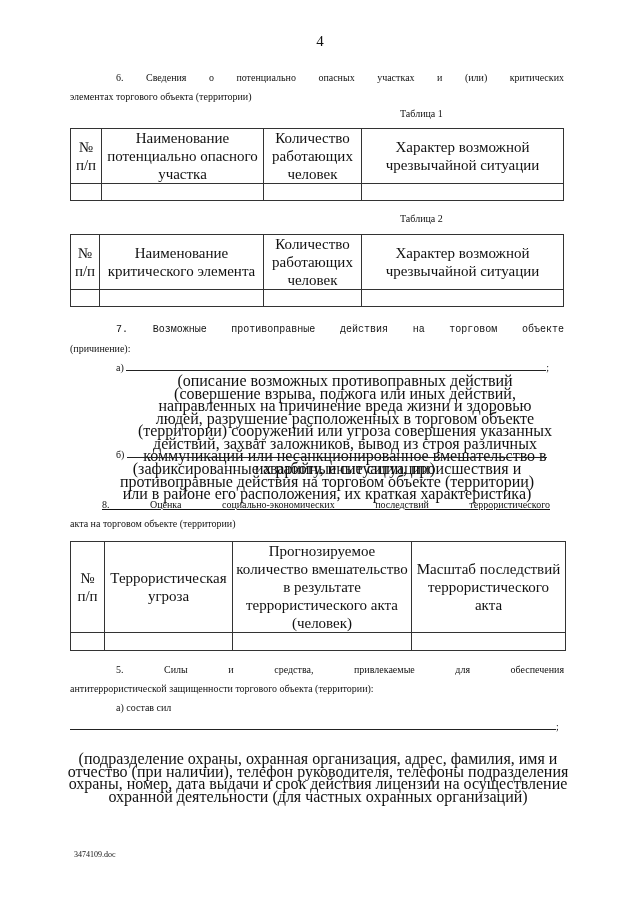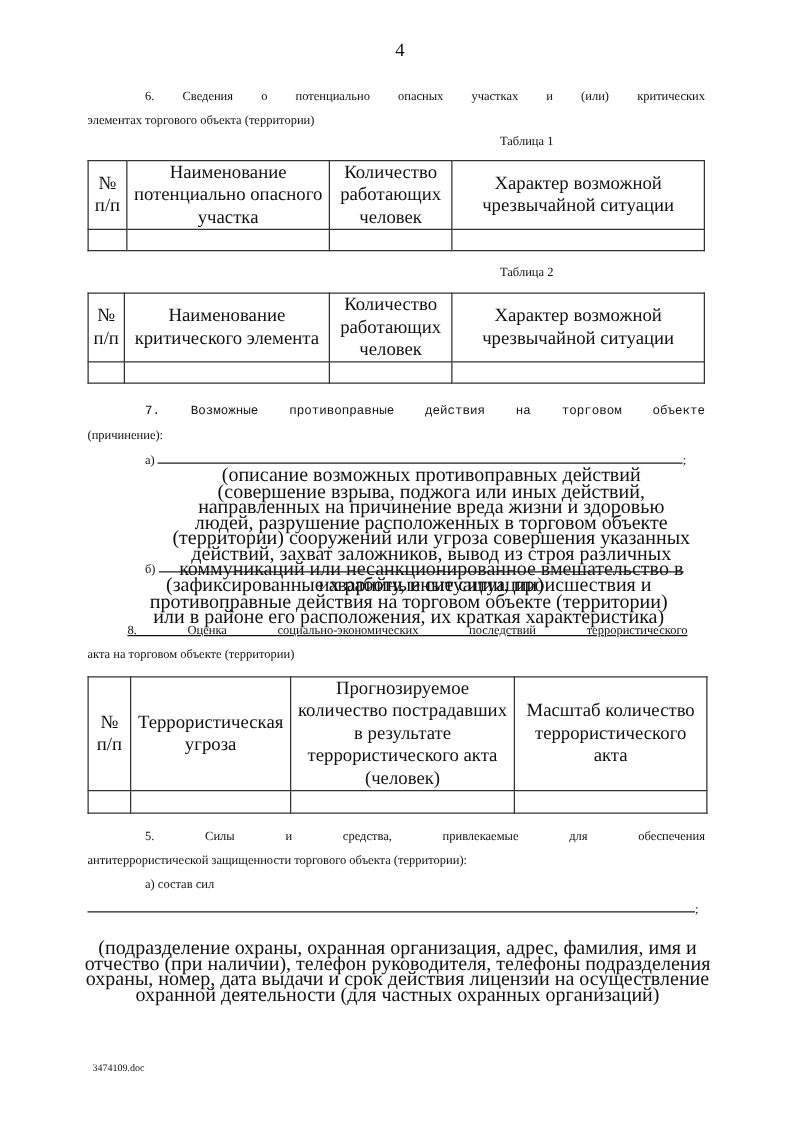--- a/index.html
+++ b/index.html
@@ -97,22 +97,22 @@
   <colgroup>
       <col style="width:34px">
       <col style="width:128px">
       <col style="width:179px">
       <col style="width:154px">
     </colgroup>
   <tbody>
       <tr style="height:88px">
     <th>№ п/п</th>
     <th>Террористическая угроза</th>
-    <th>Прогнозируемое количество пострадавших в результате террористического акта (человек)</th>
-    <th>Масштаб количество террористического акта</th>
+    <th>Прогнозируемое количество вмешательство в результате террористического акта (человек)</th>
+    <th>Масштаб последствий террористического акта</th>
   </tr>
   <tr style="height:18px">
     <td></td>
     <td></td>
     <td></td>
     <td></td>
   </tr>
 </tbody>
   </table>
 

